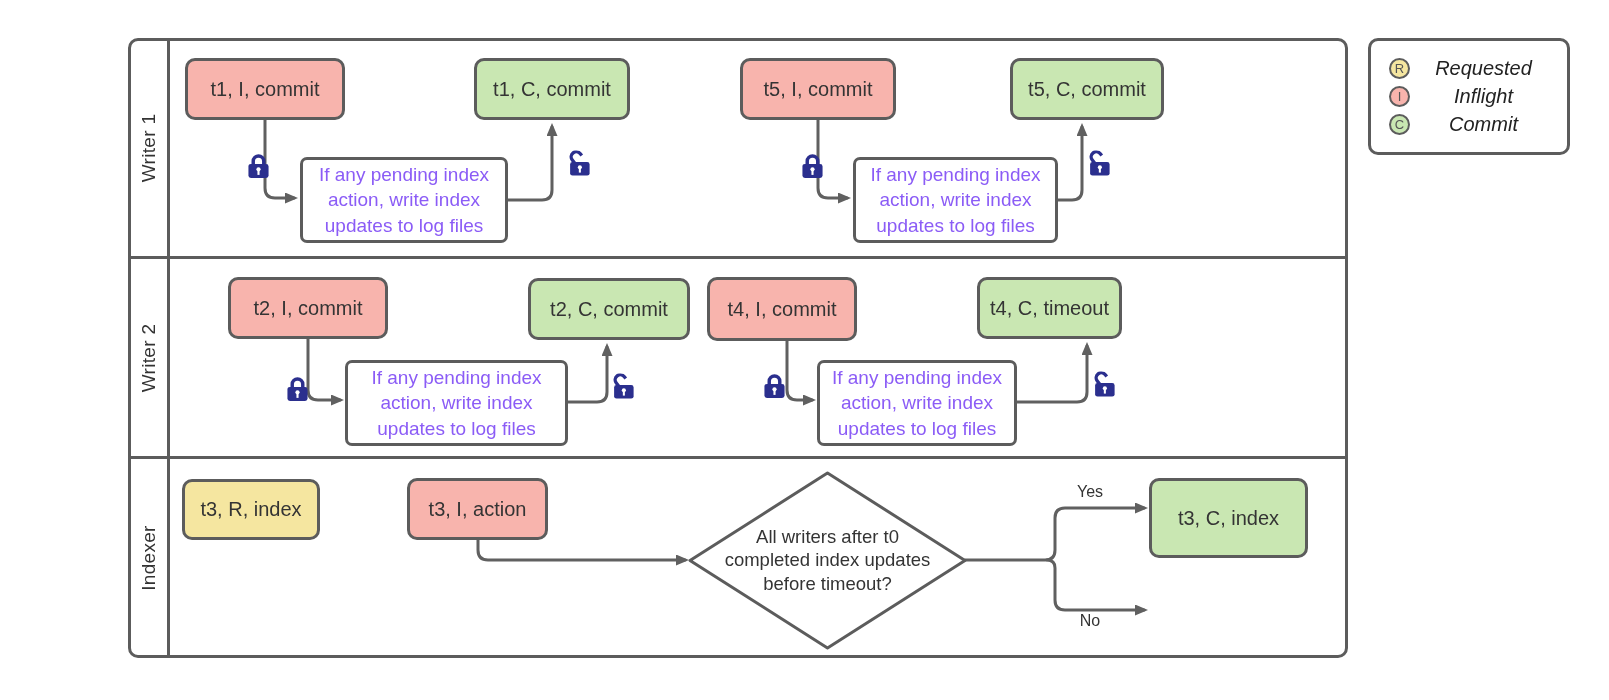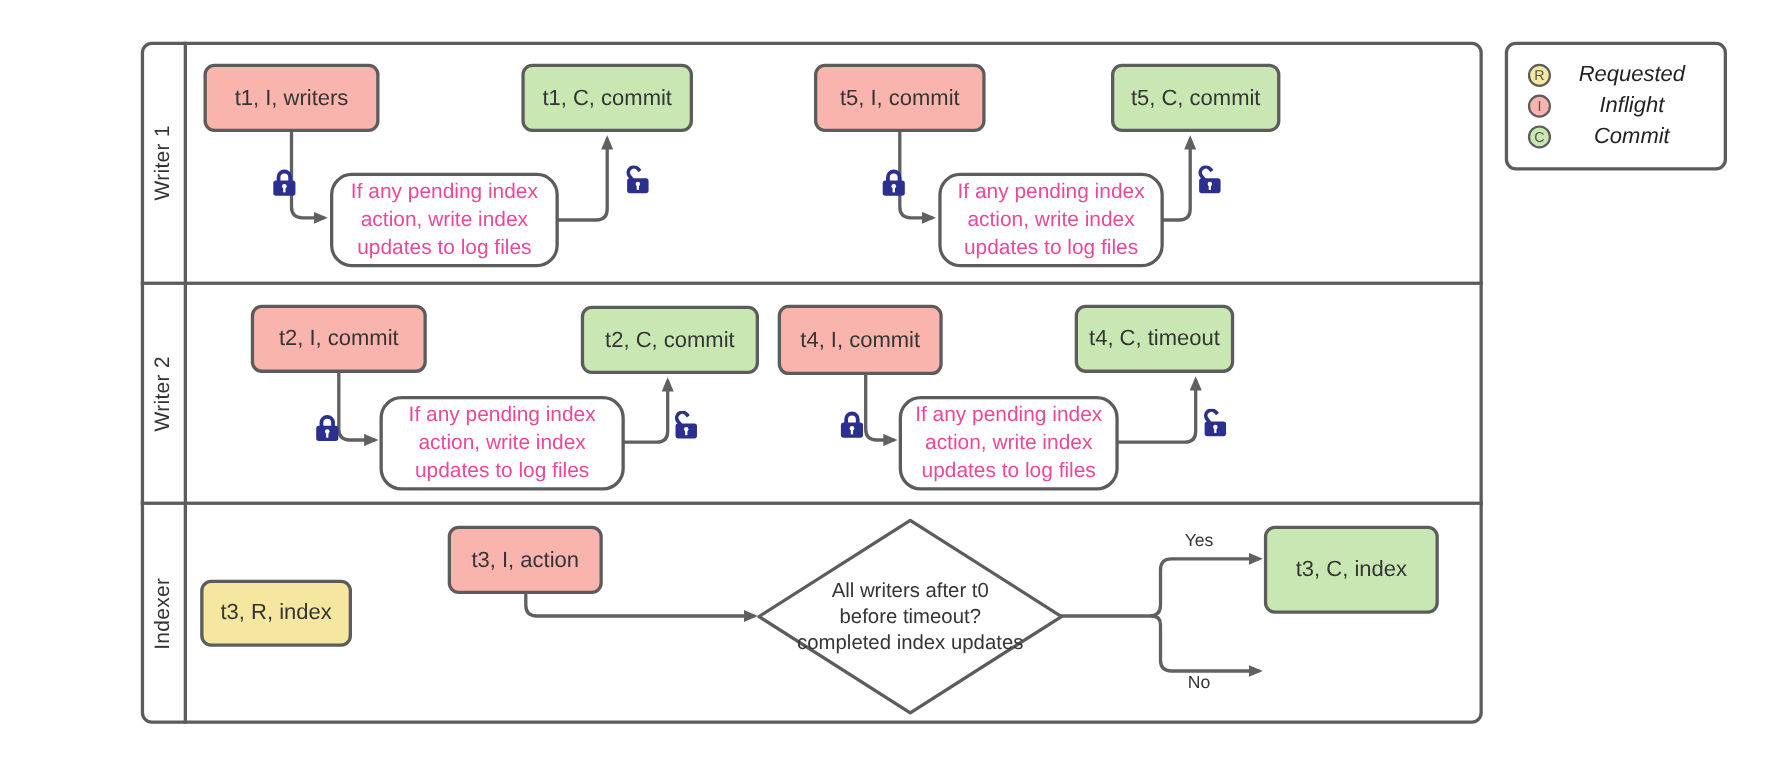--- a/index.html
+++ b/index.html
@@ -20,25 +20,25 @@
     font-size:19px;color:#333333;white-space:nowrap;letter-spacing:.3px;
   }
   
   .node{
     border:3px solid #5c5c5c;border-radius:10px;box-sizing:border-box;
     display:flex;align-items:center;justify-content:center;text-align:center;
     font-size:20px;color:#343434;background:#fff;
   }
   .pink{background:#f8b4ad;}
   .green{background:#c9e7b2;}
-  .yellow{background:#f5e6a0;margin-top:48px;}
+  .yellow{background:#f5e6a0;}
   .process{
-    border:3px solid #5c5c5c;border-radius:20px;box-sizing:border-box;background:#ffffff;
+    border:3px solid #5c5c5c;border-radius:7px;box-sizing:border-box;background:#ffffff;
     display:flex;align-items:center;justify-content:center;text-align:center;
-    font-size:19px;line-height:1.32;color:#ec4899;padding:2px 6px;
+    font-size:19px;line-height:1.32;color:#8b5cf6;padding:2px 6px;
   }
   .diamond-text{
     text-align:center;font-size:18.5px;line-height:1.26;color:#343434;
   }
   .branch-label{font-size:16px;color:#343434;text-align:center;width:44px;}
   
   .legend{
     left:1368px;top:38px;width:202px;height:117px;
     border:3px solid #5c5c5c;border-radius:10px;box-sizing:border-box;background:#fff;
     display:flex;flex-direction:column;justify-content:center;gap:5px;padding:4px 10px 4px 0;
@@ -101,42 +101,42 @@
       <path d="M568,402 L597,402 Q607,402 607,392 L607,347" marker-end="url(#arw)"></path>
       <path d="M787,339 L787,390 Q787,400 797,400 L812,400" marker-end="url(#arw)"></path>
       <path d="M1017,402 L1077,402 Q1087,402 1087,392 L1087,346" marker-end="url(#arw)"></path>
       <path d="M478,540 L478,550 Q478,560 488,560 L685,560" marker-end="url(#arw)"></path>
       <path d="M965,560 L1045,560 Q1055,560 1055,550 L1055,518 Q1055,508 1065,508 L1144,508" marker-end="url(#arw)"></path>
       <path d="M1047,560 Q1055,560 1055,568 L1055,600 Q1055,610 1065,610 L1144,610" marker-end="url(#arw)"></path>
     </g>
     <polygon points="690,560.5 827.5,473 965,560.5 827.5,648" fill="#ffffff" stroke="#5c5c5c" stroke-width="3" stroke-linejoin="round"></polygon>
   </svg>
 
-  <div class="abs node pink" style="left:185px;top:58px;width:160px;height:62px">t1, I, writers</div>
+  <div class="abs node pink" style="left:185px;top:58px;width:160px;height:62px">t1, I, commit</div>
   <div class="abs node green" style="left:474px;top:58px;width:156px;height:62px">t1, C, commit</div>
   <div class="abs process" style="left:300px;top:157px;width:208px;height:86px">If any pending index action, write index updates to log files</div>
   <div class="abs node pink" style="left:740px;top:58px;width:156px;height:62px">t5, I, commit</div>
   <div class="abs node green" style="left:1010px;top:58px;width:154px;height:62px">t5, C, commit</div>
   <div class="abs process" style="left:853px;top:157px;width:205px;height:86px">If any pending index action, write index updates to log files</div>
 
   <div class="abs node pink" style="left:228px;top:277px;width:160px;height:62px">t2, I, commit</div>
   <div class="abs node green" style="left:528px;top:278px;width:162px;height:62px">t2, C, commit</div>
   <div class="abs process" style="left:345px;top:360px;width:223px;height:86px">If any pending index action, write index updates to log files</div>
   <div class="abs node pink" style="left:707px;top:277px;width:150px;height:64px">t4, I, commit</div>
   <div class="abs node green" style="left:977px;top:277px;width:145px;height:62px">t4, C, timeout</div>
   <div class="abs process" style="left:817px;top:360px;width:200px;height:86px">If any pending index action, write index updates to log files</div>
 
   <div class="abs node yellow" style="left:182px;top:479px;width:138px;height:61px">t3, R, index</div>
   <div class="abs node pink" style="left:407px;top:478px;width:141px;height:62px">t3, I, action</div>
   <div class="abs node green" style="left:1149px;top:478px;width:159px;height:80px">t3, C, index</div>
 
   <div class="abs diamond-text" style="left:712px;top:525px;width:231px">
     <div>All writers after t0</div>
+    <div>completed index updates</div>
     <div>before timeout?</div>
-    <div>completed index updates</div>
   </div>
   <div class="abs branch-label" style="left:1068px;top:483px">Yes</div>
   <div class="abs branch-label" style="left:1068px;top:612px">No</div>
 
   <svg class="abs lock" style="left:247px;top:152px" width="23" height="27" viewBox="0 0 24 28">
       <use href="#lock-closed"></use>
     </svg>
   <svg class="abs lock" style="left:565px;top:150px" width="26" height="27" viewBox="0 0 28 28">
       <use href="#lock-open"></use>
     </svg>

